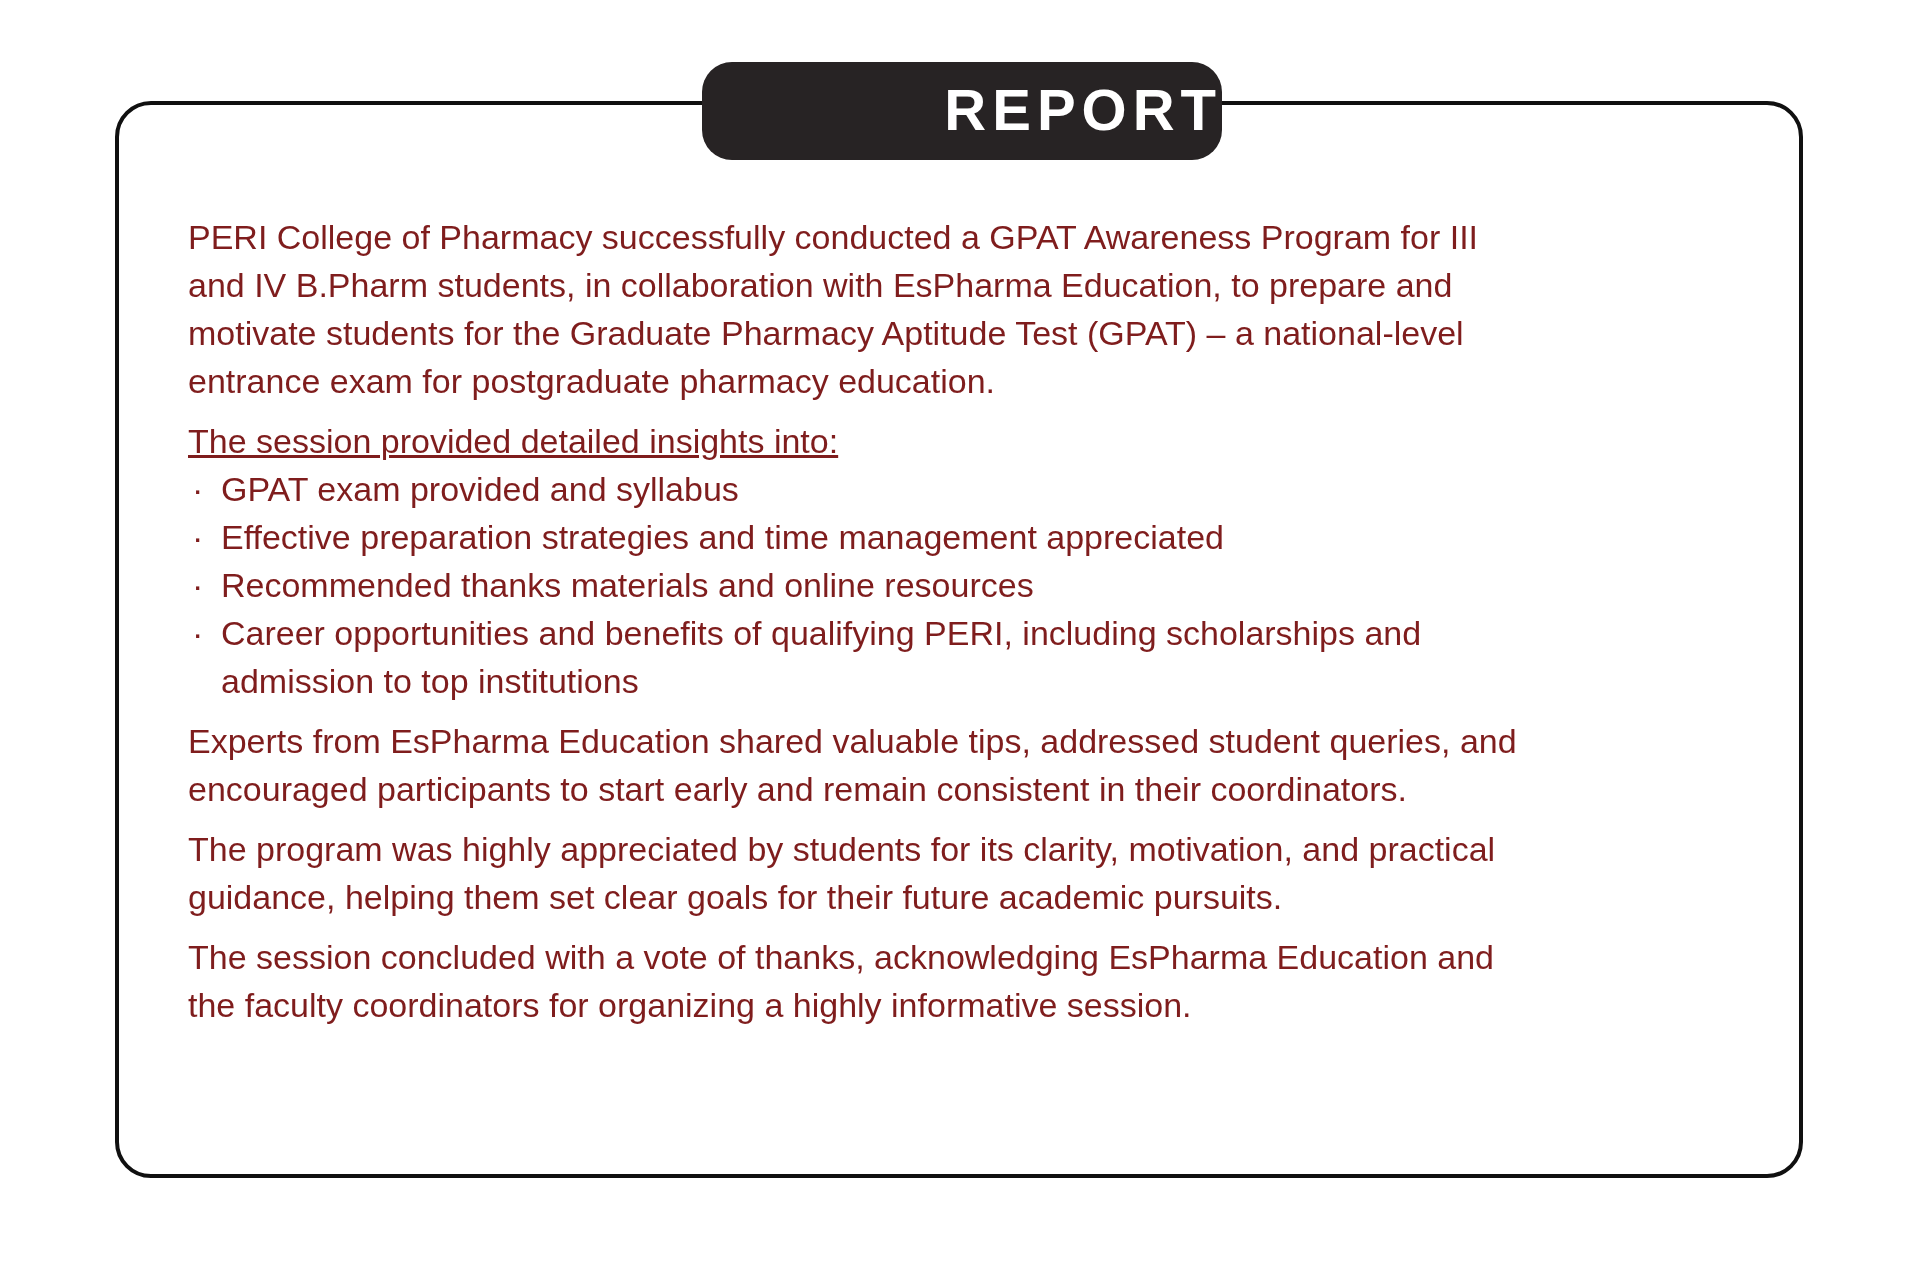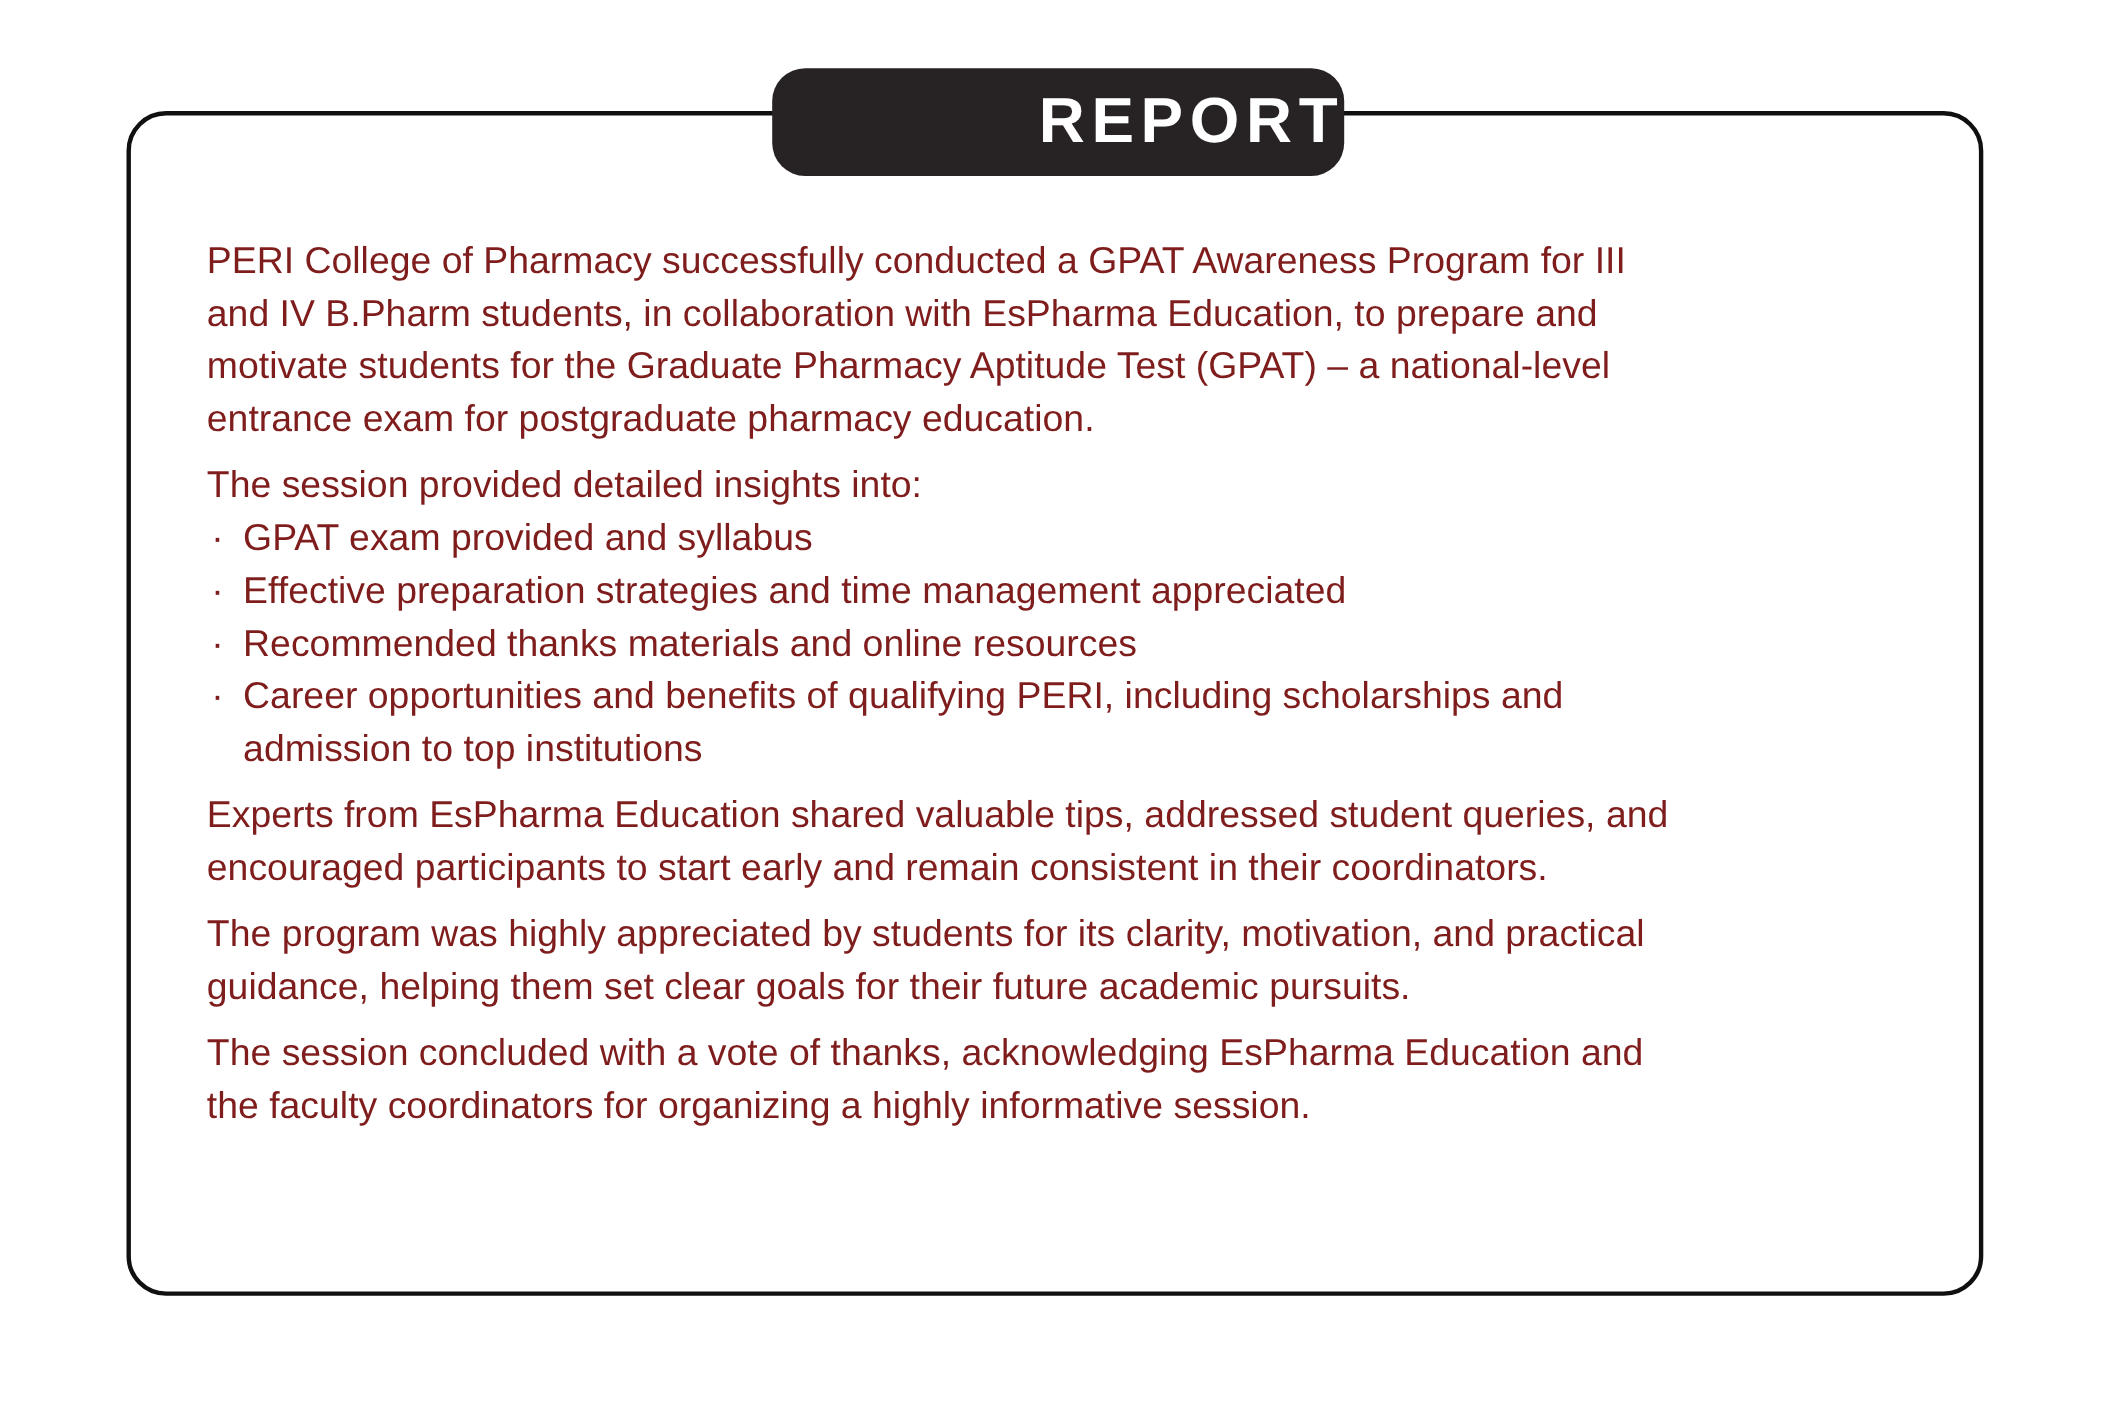--- a/index.html
+++ b/index.html
@@ -58,20 +58,21 @@
     line-height: 48px;
     z-index: 2;
     margin-left: 28px;
   }
   .content p {
     margin: 0 0 12px 0;
     white-space: pre-line;
   }
   .insights-heading {
     margin-bottom: 0 !important;
+    text-decoration: underline;
   }
   ul.insights-list {
     list-style: none;
     margin: 0 0 12px 0;
     padding: 0;
   }
   ul.insights-list li {
     display: flex;
     align-items: flex-start;
   }

